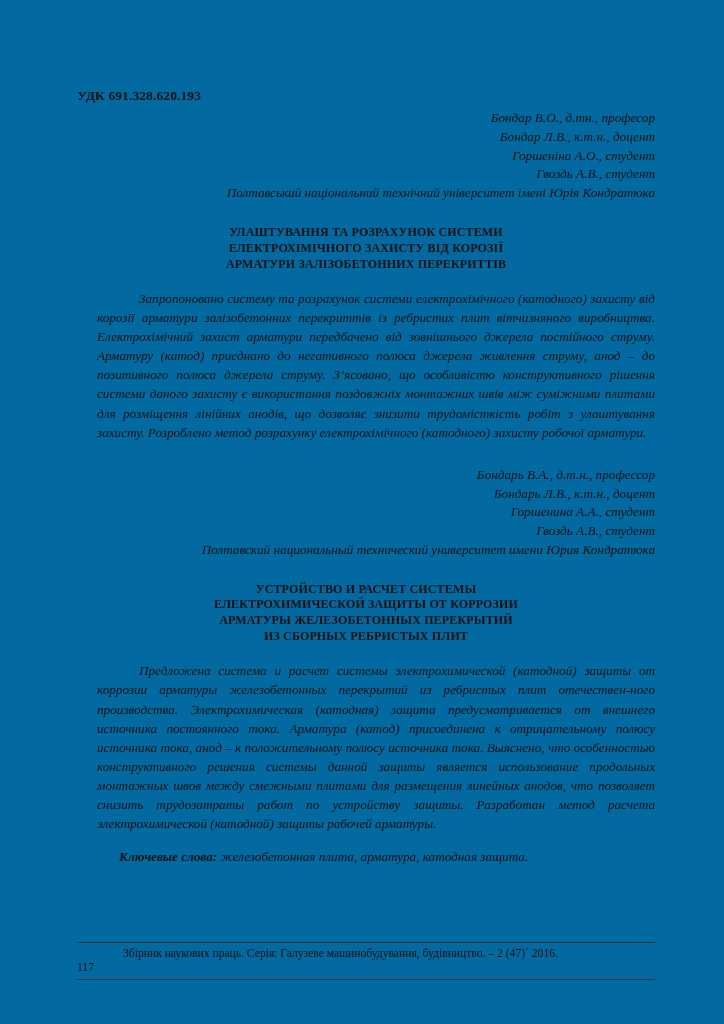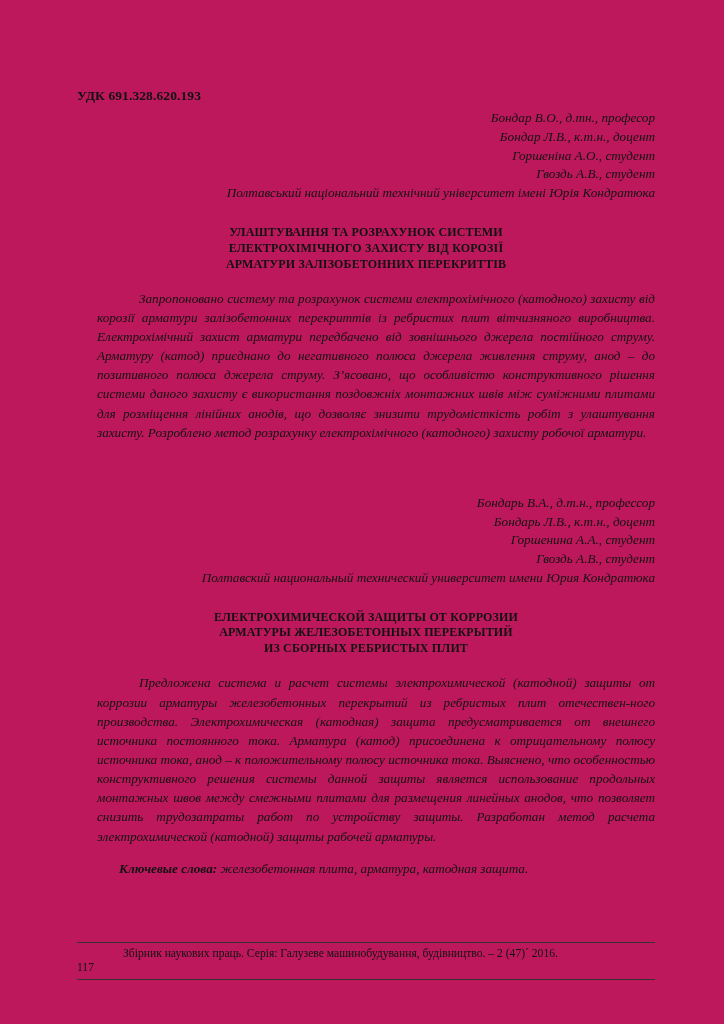--- a/index.html
+++ b/index.html
@@ -12,21 +12,21 @@
     font-family: "Liberation Serif", "DejaVu Serif", serif;
     color: #111111;
     -webkit-font-smoothing: antialiased;
   }
 
   .page {
     position: relative;
     width: 724px;
     height: 1024px;
     margin: 0 auto;
-    background: #be185d;
+    background: #0369a1;
     box-sizing: border-box;
     overflow: hidden;
   }
 
   
   .content {
     position: absolute;
     left: 77px;
     top: 0;
     width: 578px;
@@ -80,21 +80,21 @@
     font-size: 13.2px;
     line-height: 1.45;
     text-align: left;
   }
   .keywords .kw-label {
     font-weight: bold;
     font-style: italic;
   }
 
   .section-gap-ru {
-    margin-top: 52px;
+    margin-top: 24px;
   }
 
   
   .footer {
     position: absolute;
     left: 77px;
     top: 942px;
     width: 578px;
   }
   .footer .rule {
@@ -151,20 +151,21 @@
 
     <div class="authors section-gap-ru">
       <div>Бондарь В.А., д.т.н., профессор</div>
       <div>Бондарь Л.В., к.т.н., доцент</div>
       <div>Горшенина А.А., студент</div>
       <div>Гвоздь А.В., студент</div>
       <div class="affiliation">Полтавский национальный технический университет имени Юрия Кондратюка</div>
     </div>
 
     <div class="doc-title">
+      <span class="tline">УСТРОЙСТВО И РАСЧЕТ СИСТЕМЫ</span>
       <span class="tline">ЕЛЕКТРОХИМИЧЕСКОЙ ЗАЩИТЫ ОТ КОРРОЗИИ</span>
       <span class="tline">АРМАТУРЫ ЖЕЛЕЗОБЕТОННЫХ ПЕРЕКРЫТИЙ</span>
       <span class="tline">ИЗ СБОРНЫХ РЕБРИСТЫХ ПЛИТ</span>
     </div>
 
     <p class="abstract">Предложена система и расчет системы электрохимической (катодной) защиты от коррозии арматуры железобетонных перекрытий из ребристых плит отечествен-ного производства. Электрохимическая (катодная) защита предусматривается от внешнего источника постоянного тока. Арматура (катод) присоединена к отрицательному полюсу источника тока, анод – к положительному полюсу источника тока. Выяснено, что особенностью конструктивного решения системы данной защиты является использование продольных монтажных швов между смежными плитами для размещения линейных анодов, что позволяет снизить трудозатраты работ по устройству защиты. Разработан метод расчета электрохимической (катодной) защиты рабочей арматуры.</p>
 
     <p class="keywords"><span class="kw-label">Ключевые слова:</span><span> железобетонная плита, арматура, катодная защита.</span></p>
 
   </div>

